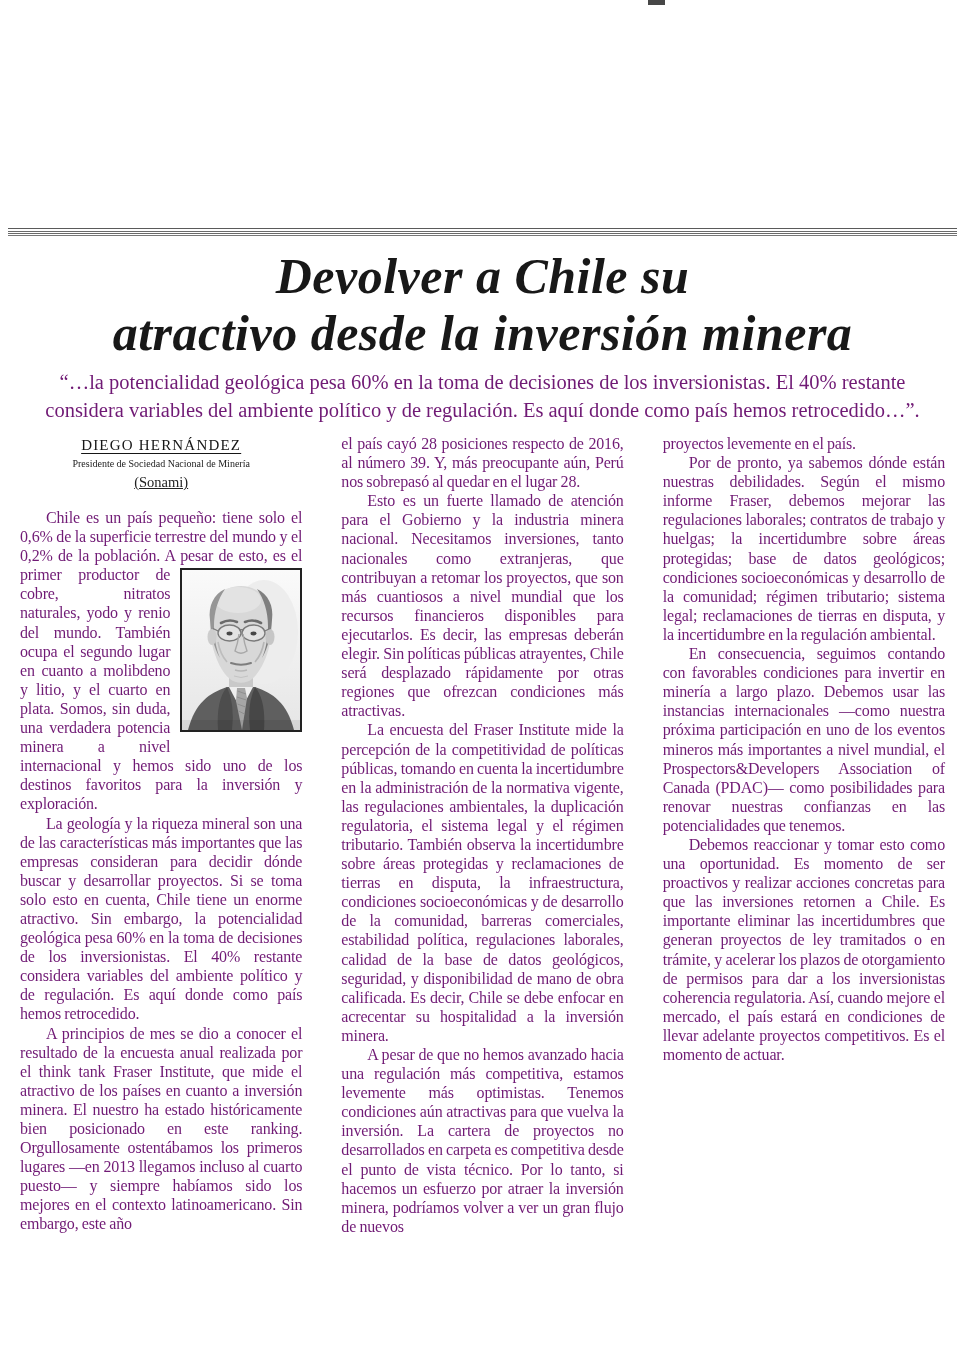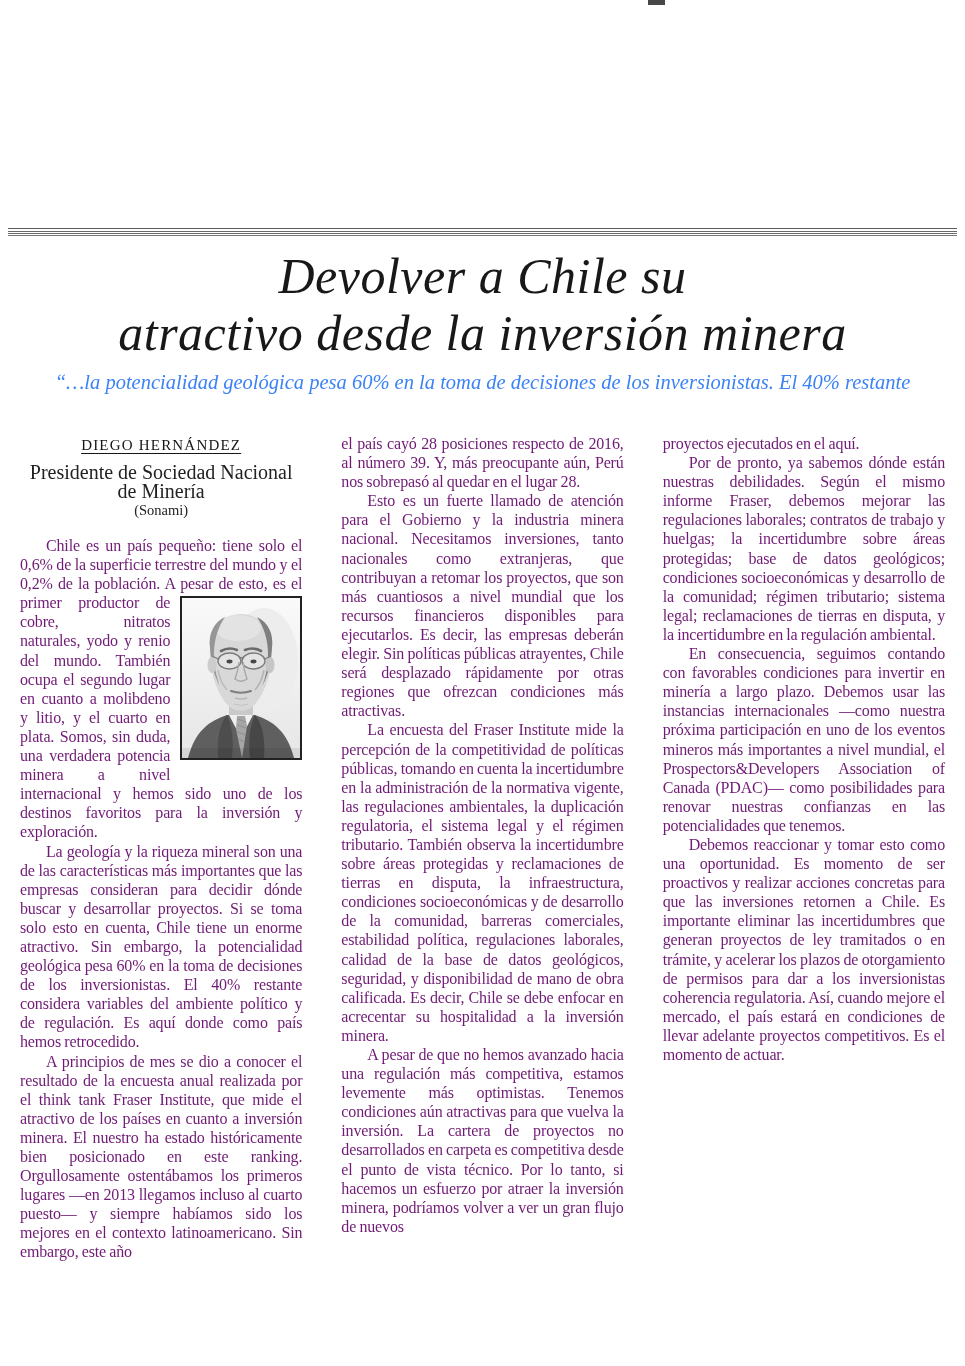--- a/index.html
+++ b/index.html
@@ -20,48 +20,47 @@
     position: absolute; left: 8px; right: 8px; top: 228px; height: 9px;
     background: linear-gradient(to bottom,
       #5a5a5a 0 1.4px, transparent 1.4px 2.6px,
       #6a6a6a 2.6px 3.7px, transparent 3.7px 4.9px,
       #6a6a6a 4.9px 6px, transparent 6px 7.2px,
       #777777 7.2px 8.2px, transparent 8.2px 9px);
   }
   .headline {
     position: absolute; left: 0; right: 0; top: 248px;
     text-align: center;
-    font-style: italic; font-weight: normal;
+    font-style: italic; font-weight: bold;
     font-size: 50px; line-height: 57px;
     color: #181818; letter-spacing: 0.5px;
     margin: 0;
   }
   .quote {
     position: absolute; left: 12px; right: 12px; top: 368px;
     text-align: center;
     font-size: 20.5px; line-height: 28px;
-    color: #3b82f6;
-    font-style: italic;
+    color: #701a75;
   }
   .columns {
     position: absolute; left: 0; right: 0; top: 434px;
     display: grid;
     grid-template-columns: repeat(3, 1fr);
     column-gap: 39px;
     padding: 0 20px;
   }
   .byline { text-align: center; padding: 2px 0 16px; }
   .byline .author {
     display: inline-block;
     font-size: 15px; letter-spacing: 1.2px;
     text-decoration: underline; text-underline-offset: 3px;
     color: #161616;
   }
-  .byline .role { font-size: 20px; line-height: 19px; margin-top: 9px; color: #222; }
-  .byline .role2 { font-size: 14.5px; line-height: 19px; color: #222; }
+  .byline .role { font-size: 10px; line-height: 19px; color: #222; }
+  .byline .role2 { font-size: 14.5px; line-height: 19px; color: #222; text-decoration: underline; }
 
   .bp {
     margin: 0;
     font-size: 16px; line-height: 19.1px;
     text-align: justify;
     word-spacing: -0.6px; letter-spacing: -0.15px;
     hyphens: auto;
     color: #701a75;
   }
   .indent { text-indent: 26px; }
@@ -83,20 +82,21 @@
 <div class="smudge"></div>
 <div class="top-rule"></div>
 
 <h1 class="headline">
   <span>Devolver a Chile su</span><br>
   <span>atractivo desde la inversión minera</span>
 </h1>
 
 <div class="quote">
   <span>“…la potencialidad geológica pesa 60% en la toma de decisiones de los inversionistas. El 40% restante</span><br>
+  <span>considera variables del ambiente político y de regulación. Es aquí donde como país hemos retrocedido…”.</span>
 </div>
 
 <div class="columns">
 
   <div class="col">
     <div class="byline">
       <span class="author">DIEGO HERNÁNDEZ</span>
       <div class="role">Presidente de Sociedad Nacional de Minería</div>
       <div class="role2">(Sonami)</div>
     </div>
@@ -164,19 +164,19 @@
   </div>
 
   <div class="col">
     <p class="bp">el país cayó 28 posiciones respecto de 2016, al número 39. Y, más preocupante aún, Perú nos sobrepasó al quedar en el lugar 28.</p>
     <p class="bp indent">Esto es un fuerte llamado de atención para el Gobierno y la industria minera nacional. Necesitamos inversiones, tanto nacionales como extranjeras, que contribuyan a retomar los proyectos, que son más cuantiosos a nivel mundial que los recursos financieros disponibles para ejecutarlos. Es decir, las empresas deberán elegir. Sin políticas públicas atrayentes, Chile será desplazado rápidamente por otras regiones que ofrezcan condiciones más atractivas.</p>
     <p class="bp indent">La encuesta del Fraser Institute mide la percepción de la competitividad de políticas públicas, tomando en cuenta la incertidumbre en la administración de la normativa vigente, las regulaciones ambientales, la duplicación regulatoria, el sistema legal y el régimen tributario. También observa la incertidumbre sobre áreas protegidas y reclamaciones de tierras en disputa, la infraestructura, condiciones socioeconómicas y de desarrollo de la comunidad, barreras comerciales, estabilidad política, regulaciones laborales, calidad de la base de datos geológicos, seguridad, y disponibilidad de mano de obra calificada. Es decir, Chile se debe enfocar en acrecentar su hospitalidad a la inversión minera.</p>
     <p class="bp indent">A pesar de que no hemos avanzado hacia una regulación más competitiva, estamos levemente más optimistas. Tenemos condiciones aún atractivas para que vuelva la inversión. La cartera de proyectos no desarrollados en carpeta es competitiva desde el punto de vista técnico. Por lo tanto, si hacemos un esfuerzo por atraer la inversión minera, podríamos volver a ver un gran flujo de nuevos</p>
   </div>
 
   <div class="col">
-    <p class="bp">proyectos ejecutados en el aquí.</p>
+    <p class="bp">proyectos levemente en el país.</p>
     <p class="bp indent">Por de pronto, ya sabemos dónde están nuestras debilidades. Según el mismo informe Fraser, debemos mejorar las regulaciones laborales; contratos de trabajo y huelgas; la incertidumbre sobre áreas protegidas; base de datos geológicos; condiciones socioeconómicas y desarrollo de la comunidad; régimen tributario; sistema legal; reclamaciones de tierras en disputa, y la incertidumbre en la regulación ambiental.</p>
     <p class="bp indent">En consecuencia, seguimos contando con favorables condiciones para invertir en minería a largo plazo. Debemos usar las instancias internacionales —como nuestra próxima participación en uno de los eventos mineros más importantes a nivel mundial, el Prospectors&amp;Developers Association of Canada (PDAC)— como posibilidades para renovar nuestras confianzas en las potencialidades que tenemos.</p>
     <p class="bp indent">Debemos reaccionar y tomar esto como una oportunidad. Es momento de ser proactivos y realizar acciones concretas para que las inversiones retornen a Chile. Es importante eliminar las incertidumbres que generan proyectos de ley tramitados o en trámite, y acelerar los plazos de otorgamiento de permisos para dar a los inversionistas coherencia regulatoria. Así, cuando mejore el mercado, el país estará en condiciones de llevar adelante proyectos competitivos. Es el momento de actuar.</p>
   </div>
 
 </div>
 
 </body></html>

